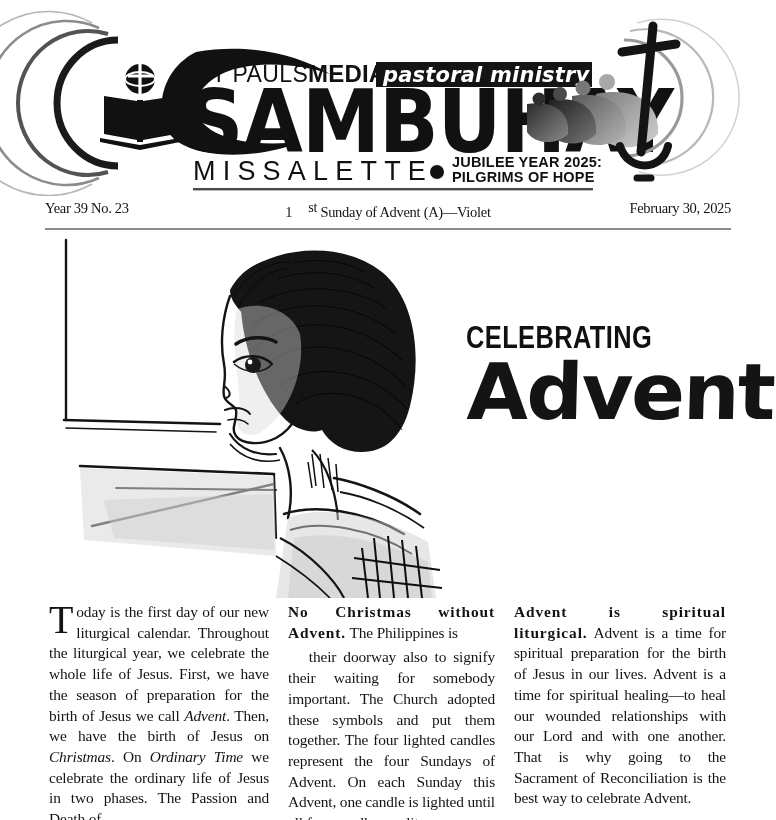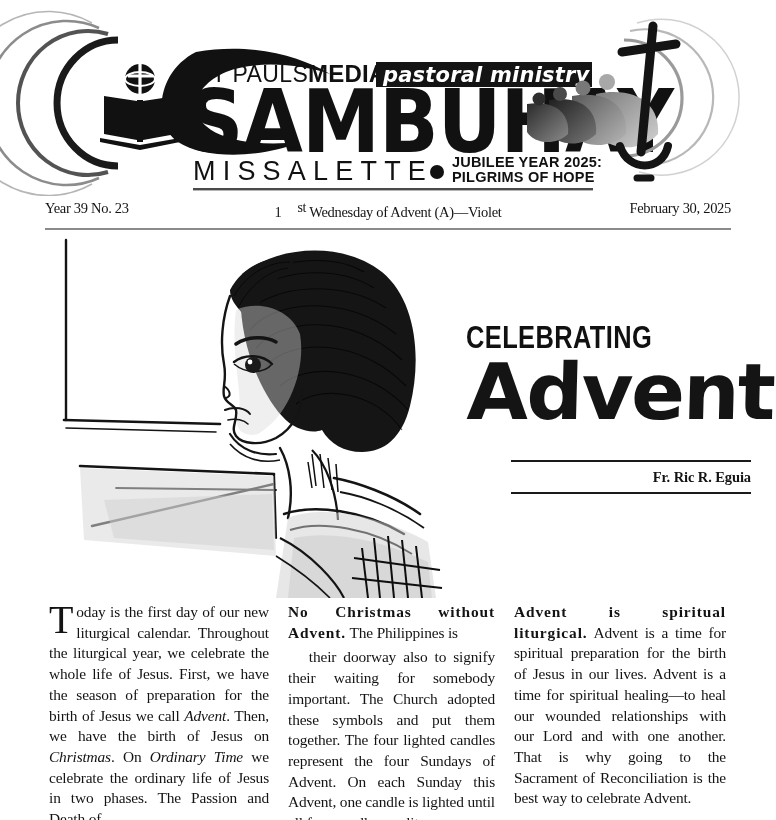--- a/index.html
+++ b/index.html
@@ -246,21 +246,21 @@
       <path d="M653 26 L641 152" stroke="#141414" stroke-width="9" fill="none" stroke-linecap="round"></path>
       <path d="M622 52 L676 44" stroke="#141414" stroke-width="9" fill="none" stroke-linecap="round"></path>
       <path d="M620 146 C 628 172, 662 172, 668 146" stroke="#141414" stroke-width="8" fill="none" stroke-linecap="round"></path>
       <path d="M637 178 L651 178" stroke="#141414" stroke-width="7" stroke-linecap="round"></path>
     </g>
   </svg>
 </div>
 
 <div id="issue-line">
   <span id="issue-volume">Year 39  No. 23</span>
-  <span class="mid"><span>1</span><sup>st</sup><span> Wednesday of Advent (A)—Violet</span></span>
+  <span class="mid"><span>1</span><sup>st</sup><span> Sunday of Advent (A)—Violet</span></span>
   <span id="issue-date">February 30, 2025</span>
 </div>
 <div id="header-rule"></div>
 
 <div id="illustration">
   <svg width="420" height="360" viewBox="0 0 420 360">
     <defs>
       <clipPath id="illClip">
           <rect x="0" y="0" width="420" height="360"></rect>
         </clipPath>
@@ -355,25 +355,20 @@
 
       <path d="M236 300 C 268 316, 292 344, 300 360" stroke="#141414" stroke-width="2.2" fill="none"></path>
       <path d="M232 318 C 258 334, 278 352, 286 360" stroke="#141414" stroke-width="1.7" fill="none"></path>
     </g>
   </svg>
 </div>
 
 <div id="title-block">
   <div id="kicker">CELEBRATING</div>
   <div id="headline">Advent</div>
-  <div id="byline-wrap">
-    <div class="byline-rule"></div>
-    <div id="byline">Fr. Ric R. Eguia</div>
-    <div class="byline-rule"></div>
-  </div>
 </div>
 
 <div id="body-columns">
 
   <div class="col" id="col-1">
     <p class="dropcap-para"><span>Today is the first day of our new liturgical calendar. Throughout the liturgical year, we celebrate the whole life of Jesus.  First, we have the season of preparation for the birth of Jesus we call </span><span class="it">Advent</span><span>. Then, we have the birth of Jesus on </span><span class="it">Christmas</span><span>. On </span><span class="it">Ordinary Time</span><span> we celebrate the ordinary life of Jesus in two phases. The Passion and Death of</span></p>
   </div>
 
   <div class="col" id="col-2">
     <p><span class="runin">No Christmas without Advent.</span><span> The Philippines is</span></p>

